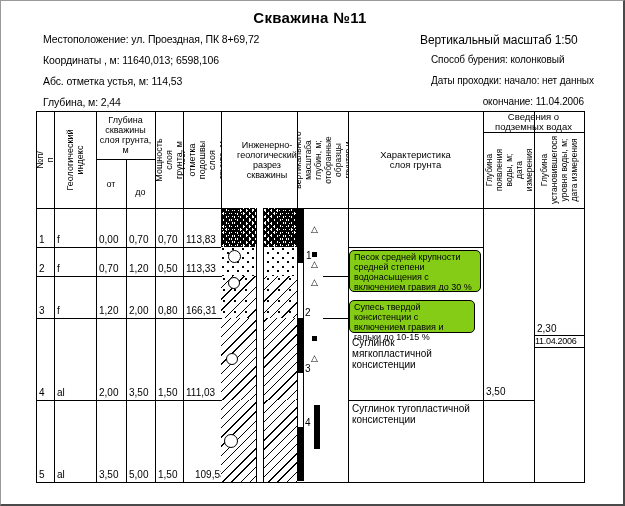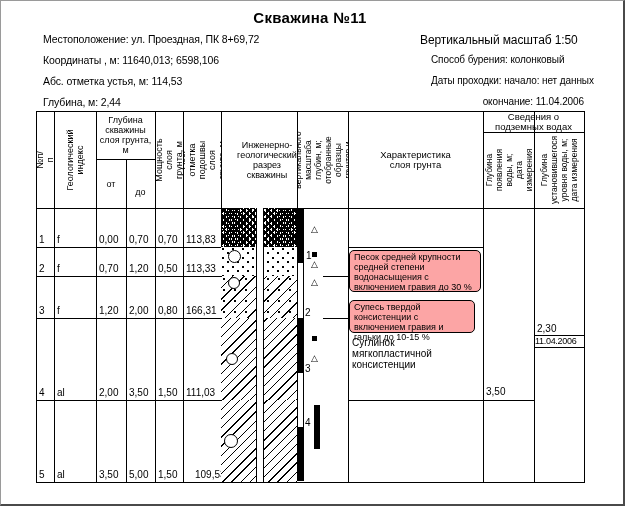--- a/index.html
+++ b/index.html
@@ -36,21 +36,21 @@
   .borehole{position:absolute;left:255px;top:207px;width:6px;height:274px;background:#fff;
             border-left:1px solid #000;border-right:1px solid #000;box-sizing:content-box;}
   .circle{position:absolute;border:1px solid #000;border-radius:50%;background:#fff;box-sizing:border-box;}
   .barseg-b{position:absolute;left:296px;width:7px;background:#000;}
   .barseg-w{position:absolute;left:296px;width:7px;background:#fff;box-sizing:border-box;
             border-left:1px solid #000;border-right:1px solid #000;}
   .tri{position:absolute;font-size:9px;line-height:9px;}
   .sq{position:absolute;width:5px;height:5px;background:#000;}
   .charline{position:absolute;font-size:10px;line-height:11px;}
   .callout{position:absolute;border:1px solid #000;border-radius:5px;box-sizing:border-box;
-           font-size:9px;line-height:10px;padding:1px 2px 1px 4px;background:#fca5a5;}
+           font-size:9px;line-height:10px;padding:1px 2px 1px 4px;background:#84cc16;}
   .wnum{position:absolute;font-size:10px;white-space:nowrap;}
   .wdate{position:absolute;font-size:9px;letter-spacing:-0.3px;white-space:nowrap;}
 </style>
 </head>
 <body>
 
 <div class="page">
 
   <div class="title">Скважина №11</div>
 
@@ -192,18 +192,19 @@
   <div class="sq" style="left:311px;top:251px;"></div>
   <div class="tri" style="left:310px;top:259px;">△</div>
   <div class="tri" style="left:310px;top:277px;">△</div>
   <div class="sq" style="left:311px;top:335px;"></div>
   <div class="tri" style="left:310px;top:353px;">△</div>
   <div class="abs" style="left:313px;top:404px;width:6px;height:44px;background:#000;"></div>
 
   <div class="callout" style="left:348px;top:249px;width:132px;height:42px;">Песок средней крупности средней степени водонасыщения с включением гравия до 30 %</div>
   <div class="callout" style="left:348px;top:299px;width:126px;height:33px;">Супесь твердой консистенции с включением гравия и гальки до 10-15 %</div>
   <div class="charline" style="left:351px;top:336px;width:120px;">Суглинок мягкопластичной консистенции</div>
+  <div class="charline" style="left:351px;top:402px;width:120px;">Суглинок тугопластичной консистенции</div>
 
   <div class="wnum" style="left:485px;top:385px;">3,50</div>
   <div class="wnum" style="left:536px;top:322px;">2,30</div>
   <div class="wdate" style="left:534px;top:335px;">11.04.2006</div>
 
 </div>
 
 </body></html>

